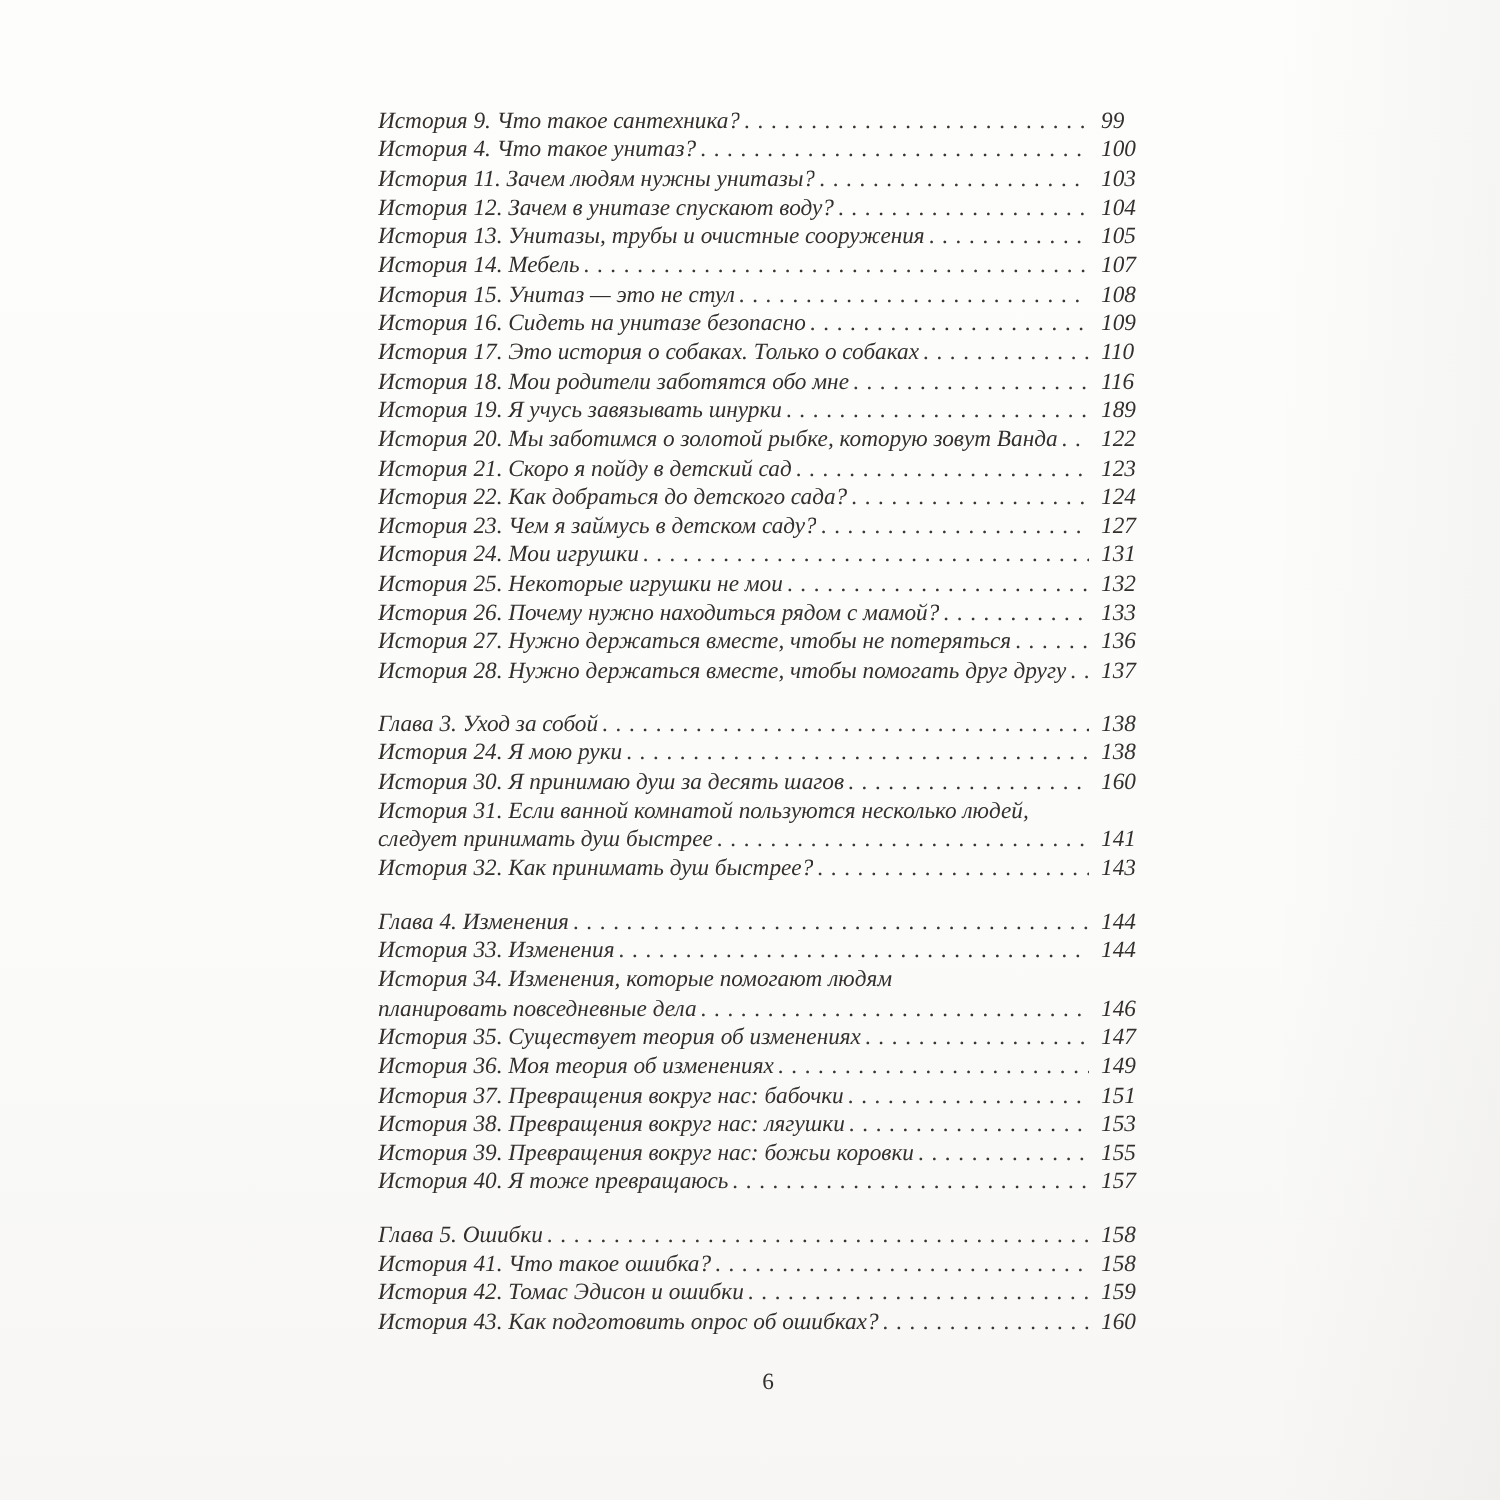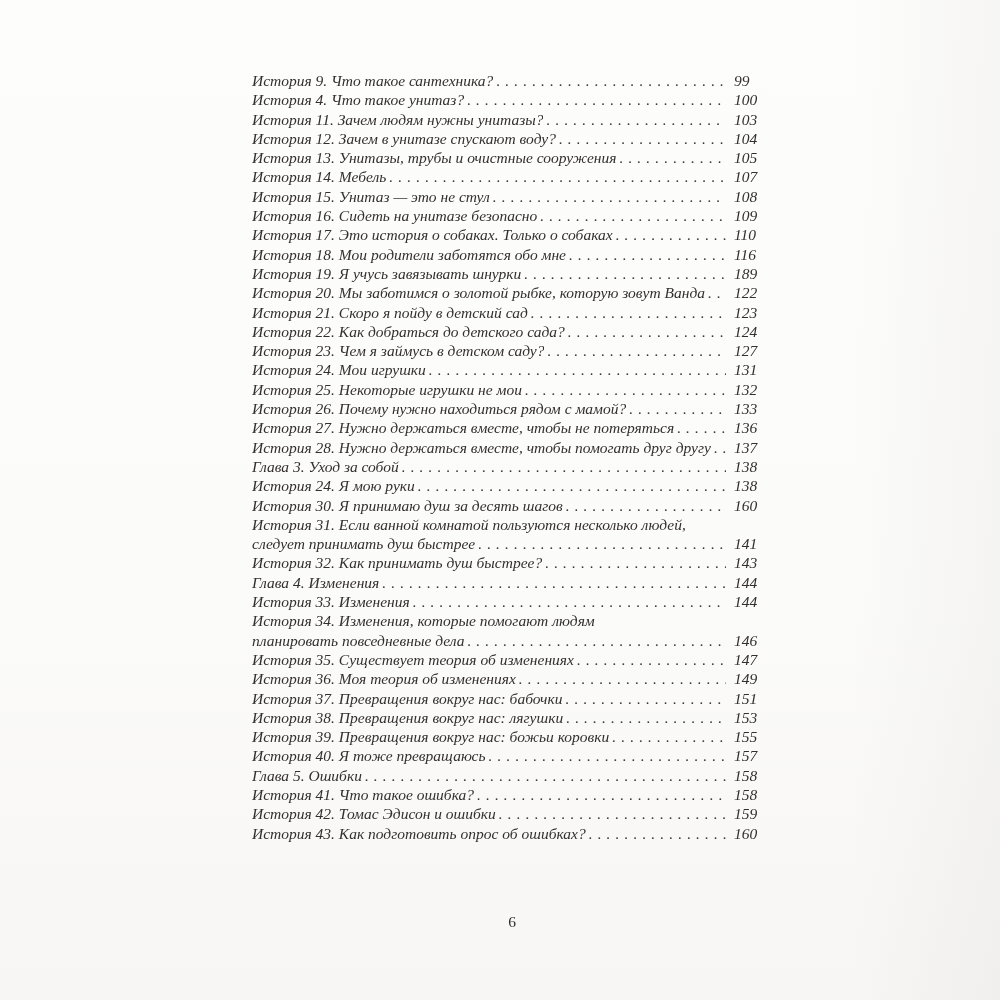--- a/index.html
+++ b/index.html
@@ -24,21 +24,21 @@
     font-style: italic;
   }
   .line {
     display: flex;
     align-items: baseline;
     height: 19.3px;
     line-height: 19.3px;
     font-size: 15.5px;
     white-space: nowrap;
   }
-  .line.gap { }
+  .line.gap { margin-top: 16px; }
   .title { flex: 0 1 auto; overflow: hidden; }
   .dots {
     flex: 1 1 0;
     min-width: 0;
     overflow: hidden;
     padding-left: 3px;
     margin-right: 8px;
     letter-spacing: 0.6px;
     color: #3a3632;
   }

